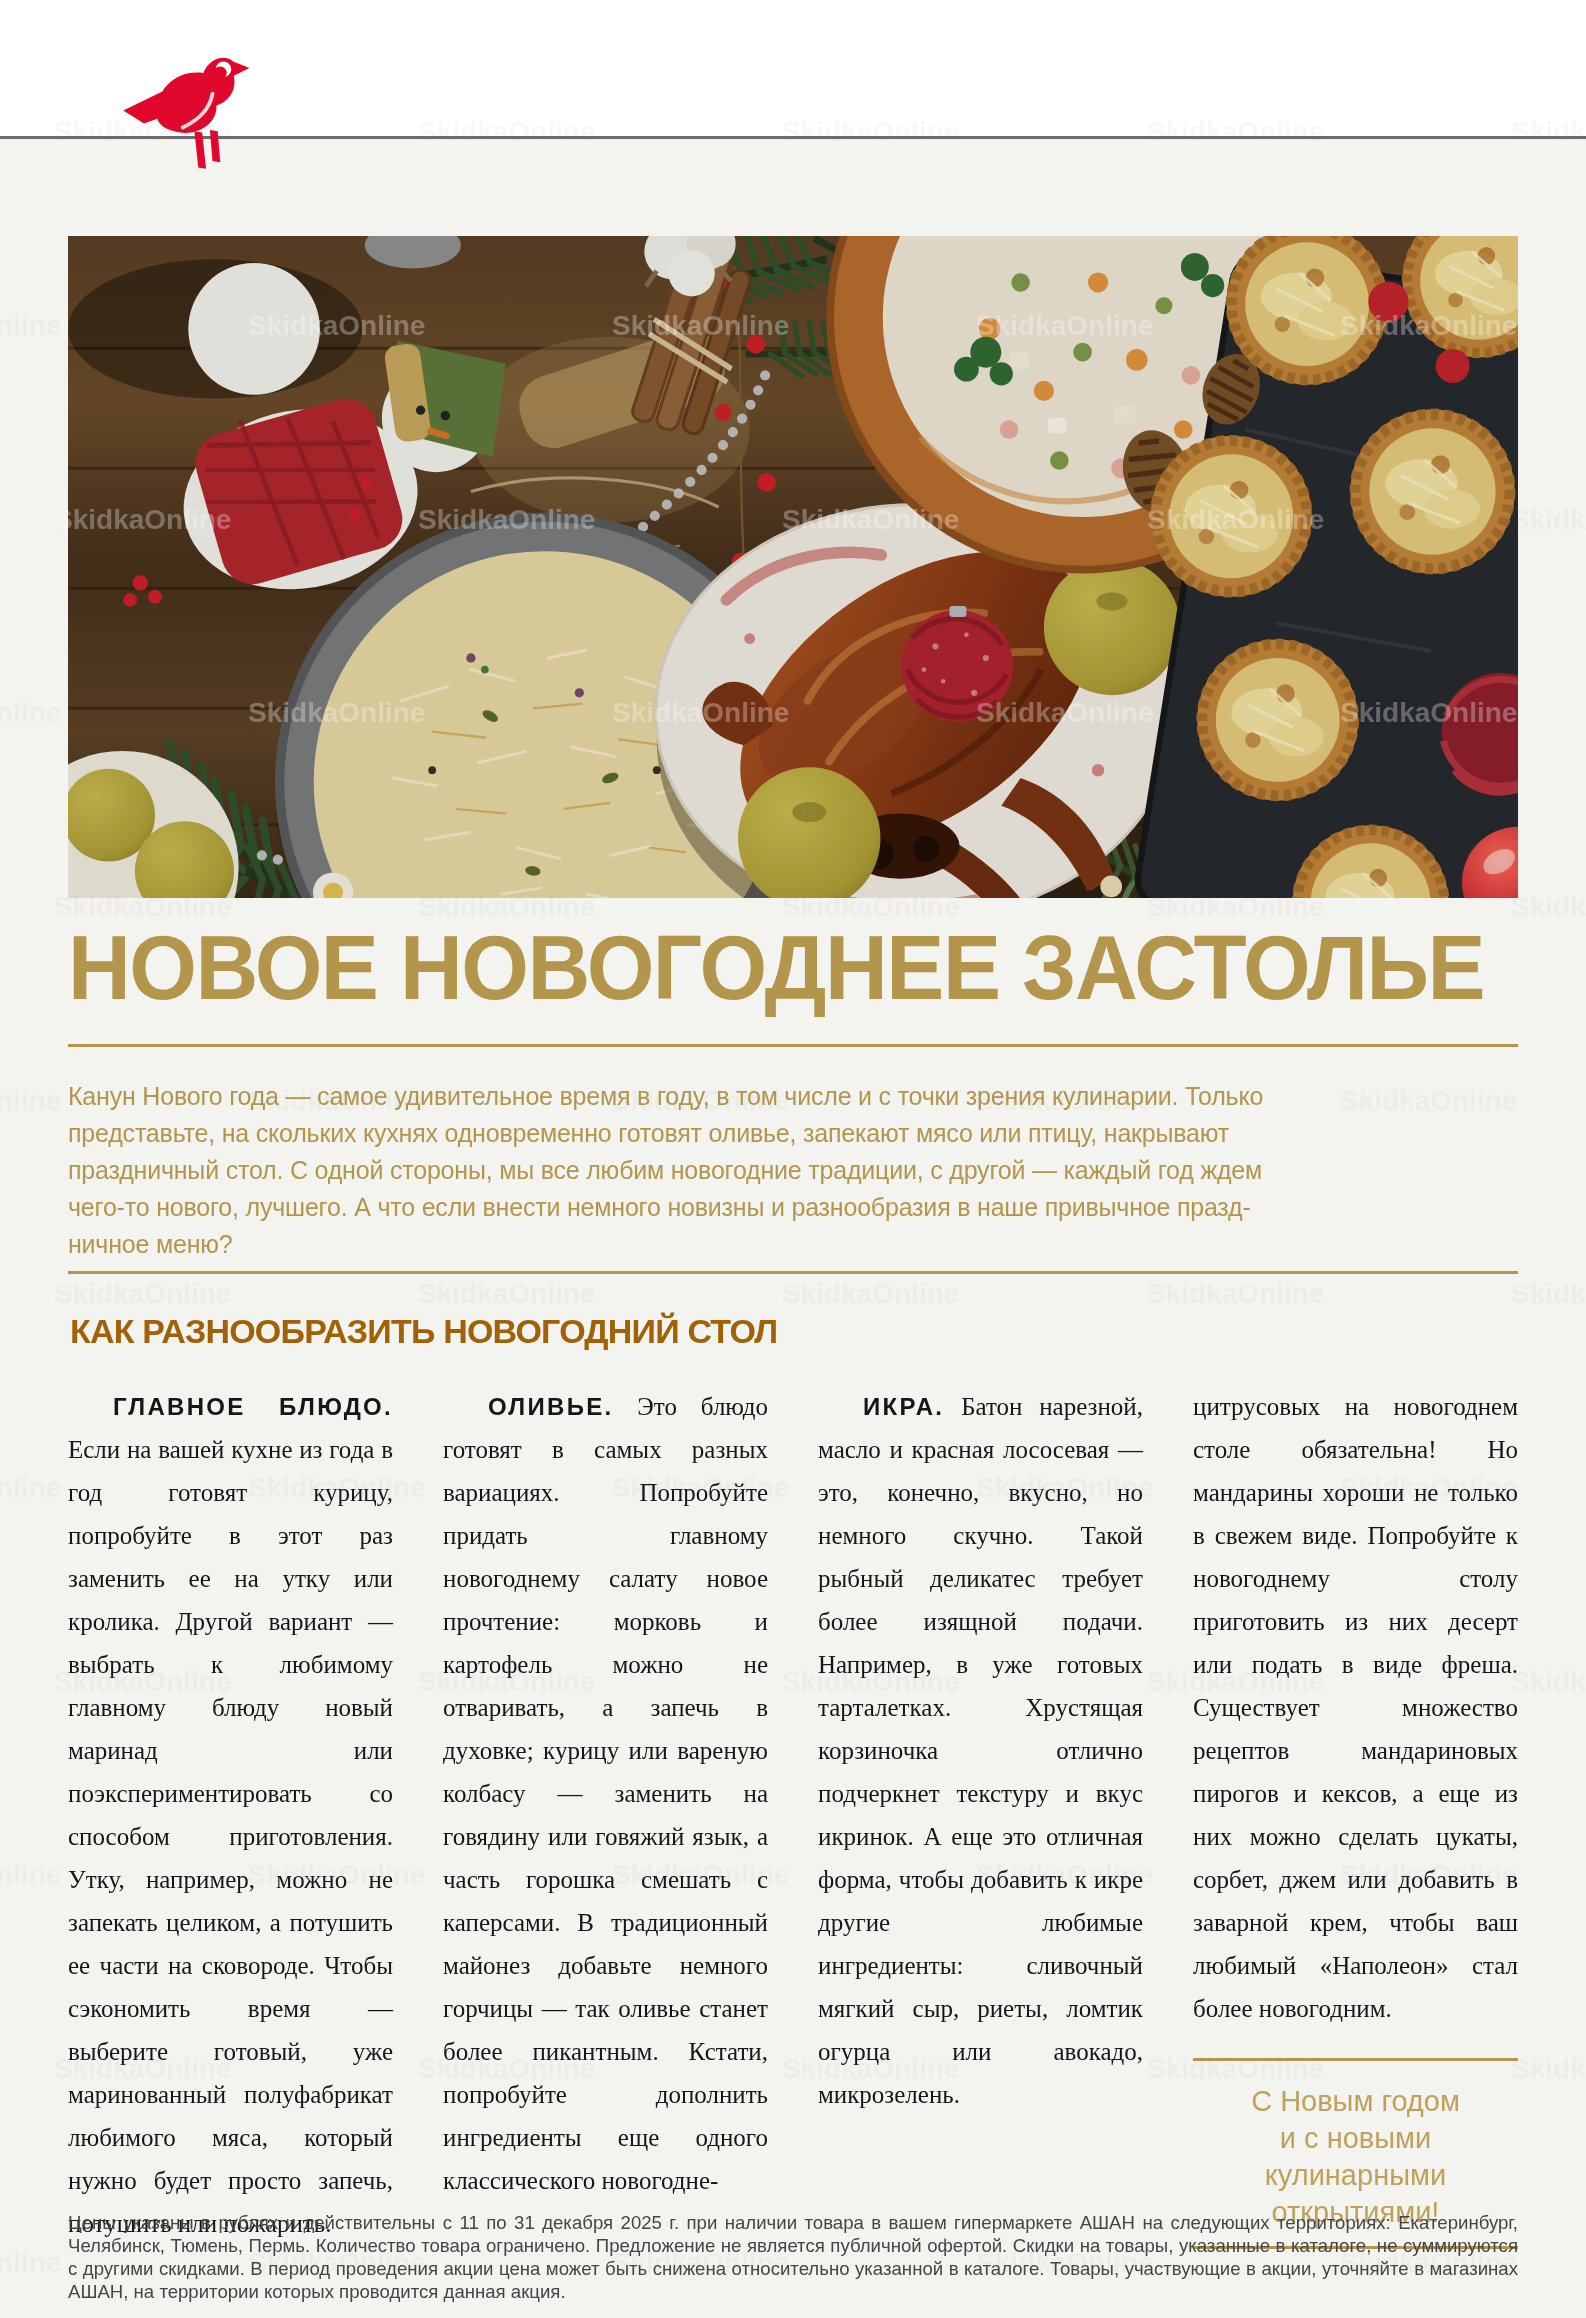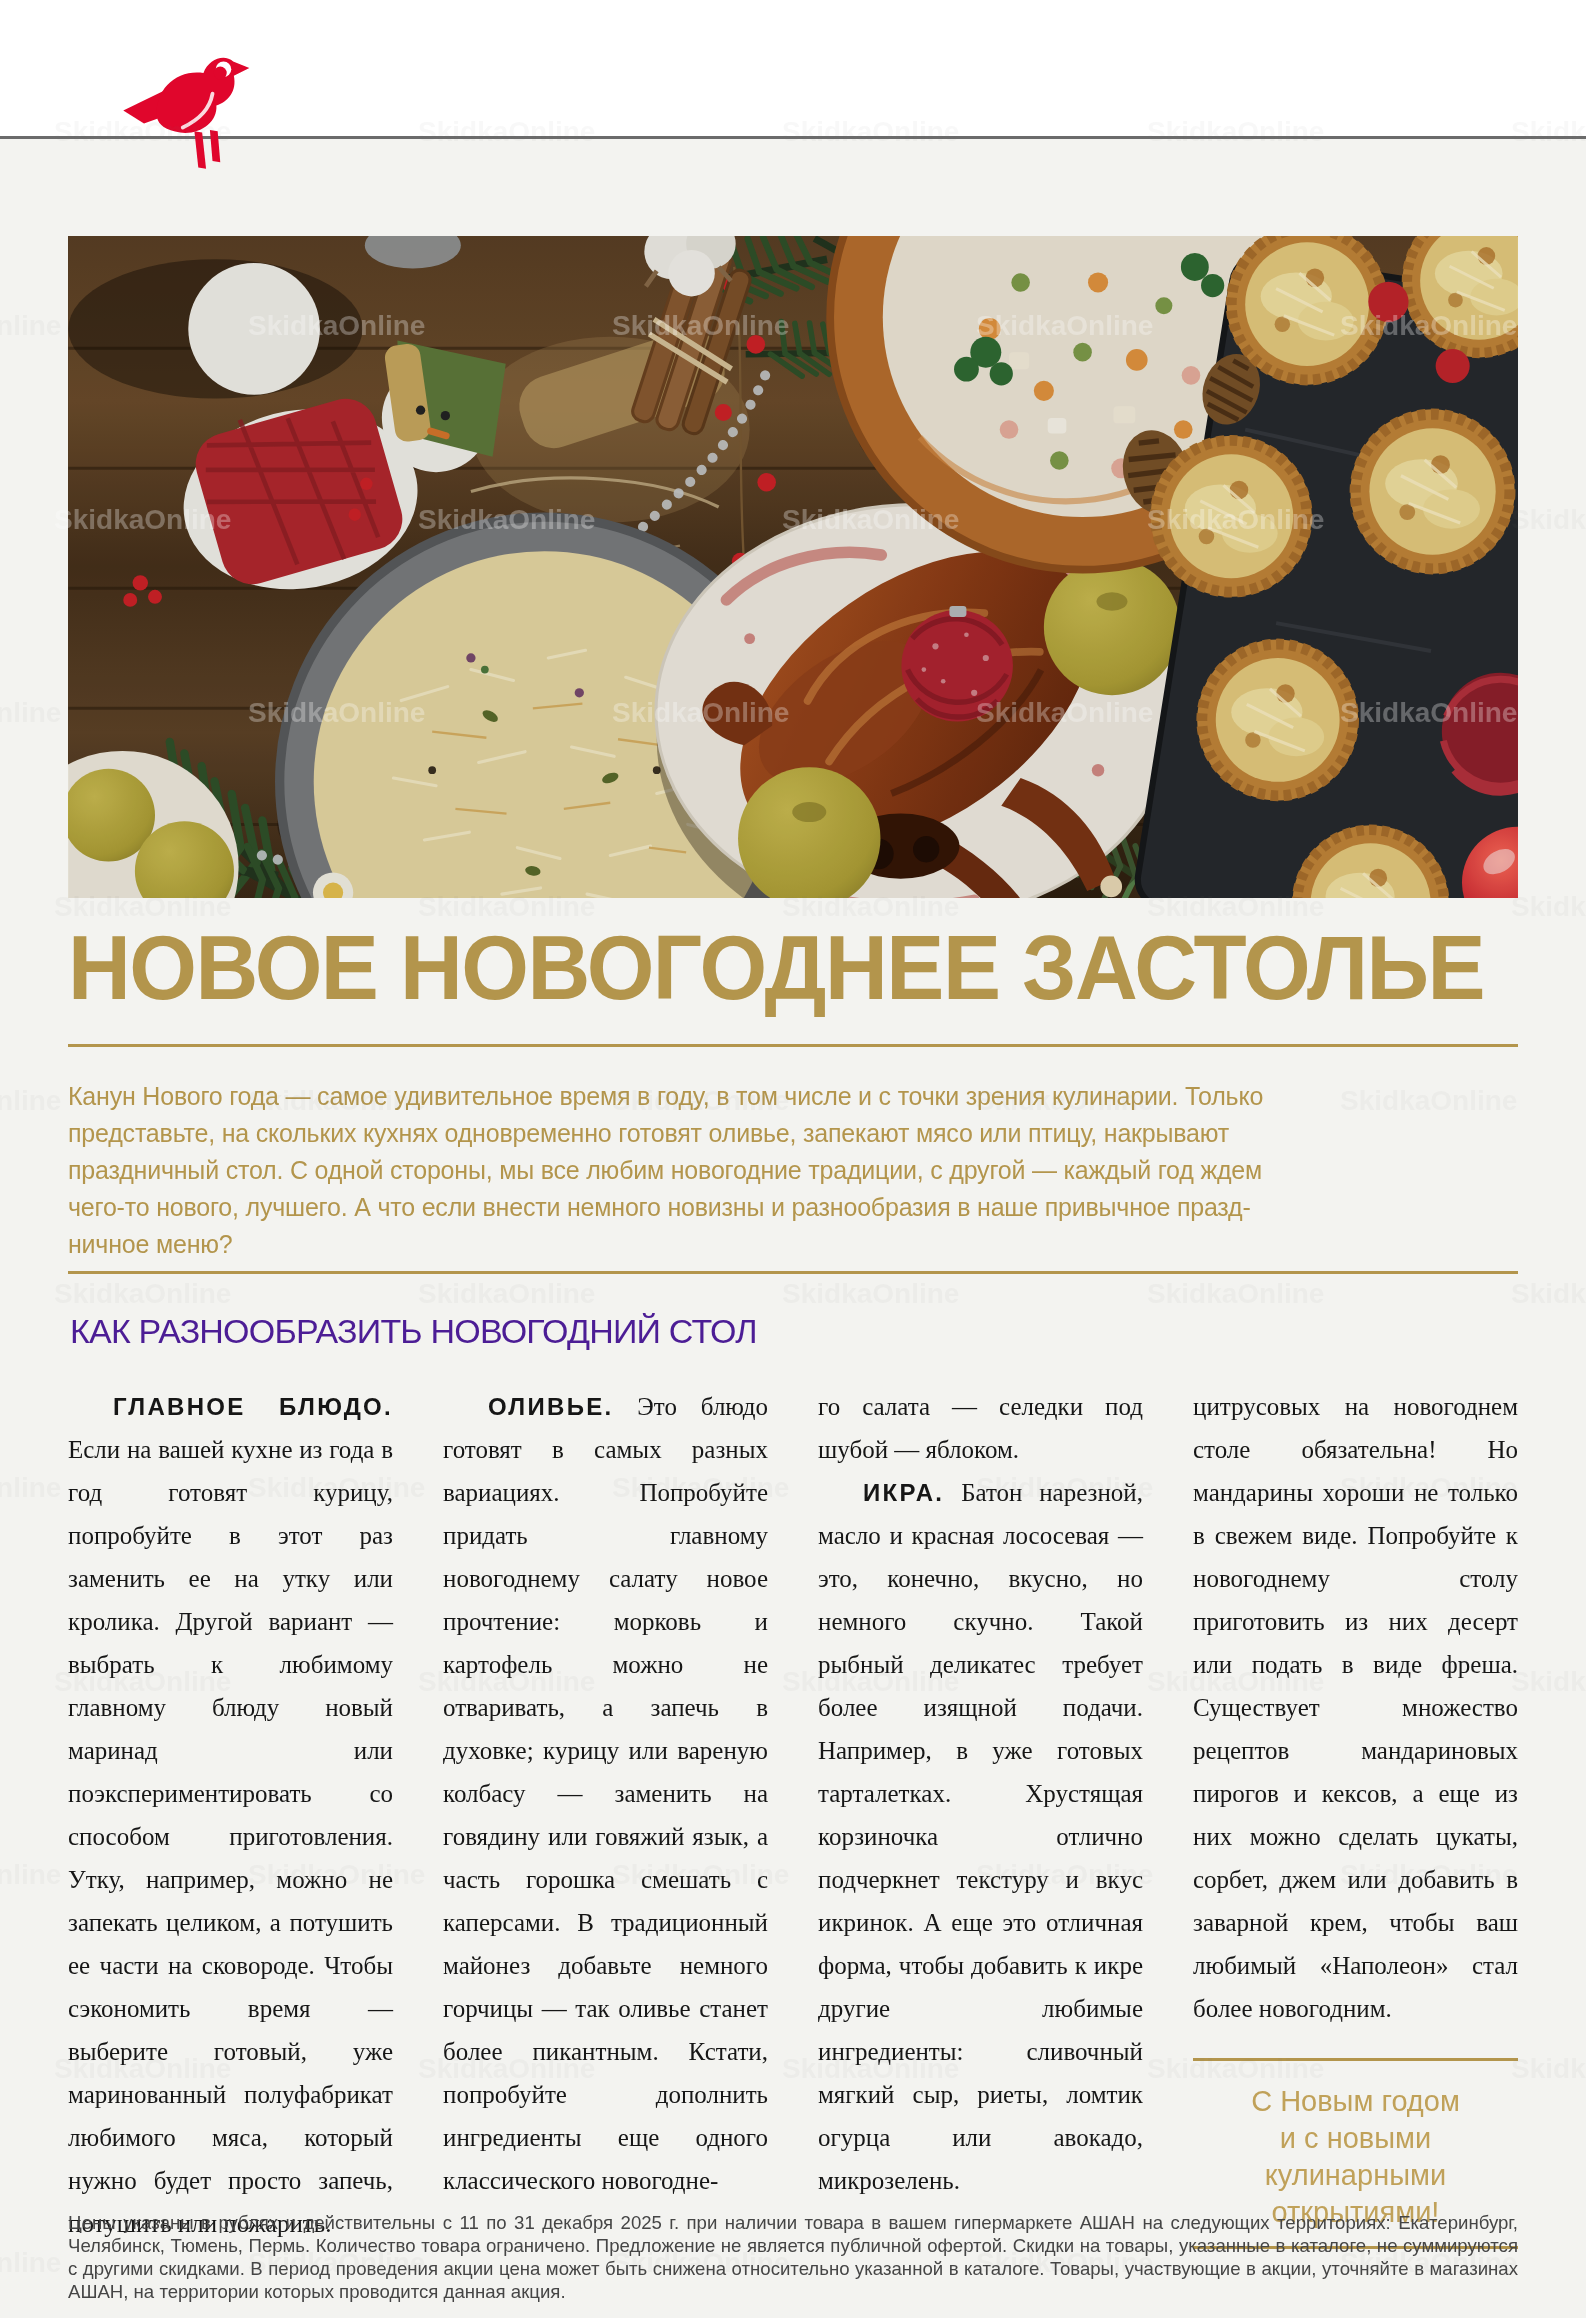--- a/index.html
+++ b/index.html
@@ -16,21 +16,21 @@
          background:#4a3420;}
   .photo svg{display:block;}
   
   .h1{position:absolute;left:68px;top:922px;width:1472px;font-size:87px;font-weight:bold;
       color:#b3954c;letter-spacing:-1.5px;line-height:1.0;transform:scaleY(1.04);
       transform-origin:top left;white-space:nowrap;}
   .rule{position:absolute;left:68px;width:1450px;height:3.1px;background:#b3954c;}
   #rule1{top:1044px;} #rule2{top:1271px;}
   .intro{position:absolute;left:68px;top:1078px;width:1476px;font-size:25px;line-height:37px;
          font-weight:normal;color:#b3954c;white-space:pre-line;letter-spacing:-0.2px;}
-  .h2{position:absolute;left:70px;top:1312px;font-size:34px;font-weight:normal;color:#4c1d95;
+  .h2{position:absolute;left:70px;top:1312px;font-size:34px;font-weight:bold;color:#a16207;
       letter-spacing:-0.8px;white-space:nowrap;}
   .columns{position:absolute;left:68px;top:1385px;width:1450px;display:flex;gap:50px;}
   .col{flex:0 0 325px;width:325px;font-family:"Liberation Serif",serif;font-size:25px;
        line-height:43px;color:#161616;text-align:justify;}
   .col p{margin:0;}
   .para.indent{text-indent:45px;}
   .lead{font-family:"Liberation Sans",sans-serif;font-weight:bold;font-size:24px;
         letter-spacing:2.3px;}
   .quote{margin-top:28px;border-top:3.1px solid #b3954c;border-bottom:3.1px solid #b3954c;
          padding:22px 0 15px;text-align:center;font-family:"Liberation Sans",sans-serif;
@@ -352,21 +352,20 @@
   <div class="h2">КАК РАЗНООБРАЗИТЬ НОВОГОДНИЙ СТОЛ</div>
 
   <div class="columns">
     <div class="col">
       <p class="para indent"><b class="lead">ГЛАВНОЕ БЛЮДО.</b> <span>Если на вашей кухне из года в год готовят курицу, попробуйте в этот раз заменить ее на утку или кролика. Другой вариант — выбрать к любимому главному блюду новый маринад или поэкспериментировать со способом приготовления. Утку, например, можно не запекать целиком, а потушить ее части на сковороде. Чтобы сэкономить время — выберите готовый, уже маринованный полуфабрикат любимого мяса, который нужно будет просто запечь, потушить или пожарить.</span></p>
     </div>
     <div class="col">
       <p class="para indent"><b class="lead">ОЛИВЬЕ.</b> <span>Это блюдо готовят в самых разных вариациях. Попробуйте придать главному новогоднему салату новое прочтение: морковь и картофель можно не отваривать, а запечь в духовке; курицу или вареную колбасу — заменить на говядину или говяжий язык, а часть горошка смешать с каперсами. В традиционный майонез добавьте немного горчицы — так оливье станет более пикантным. Кстати, попробуйте дополнить ингредиенты еще одного классического новогодне-</span></p>
     </div>
     <div class="col">
-      <p class="para"><span>го салата — селедки под шубой — яблоком.</span></p>
       <p class="para indent"><b class="lead">ИКРА.</b> <span>Батон нарезной, масло и красная лососевая — это, конечно, вкусно, но немного скучно. Такой рыбный деликатес требует более изящной подачи. Например, в уже готовых тарталетках. Хрустящая корзиночка отлично подчеркнет текстуру и вкус икринок. А еще это отличная форма, чтобы добавить к икре другие любимые ингредиенты: сливочный мягкий сыр, риеты, ломтик огурца или авокадо, микрозелень.</span></p>
     </div>
     <div class="col">
       <p class="para"><span>цитрусовых на новогоднем столе обязательна! Но мандарины хороши не только в свежем виде. Попробуйте к новогоднему столу приготовить из них десерт или подать в виде фреша. Существует множество рецептов мандариновых пирогов и кексов, а еще из них можно сделать цукаты, сорбет, джем или добавить в заварной крем, чтобы ваш любимый «Наполеон» стал более новогодним.</span></p>
       <div class="quote">С Новым годом
 и с новыми
 кулинарными
 открытиями!</div>
     </div>
   </div>

